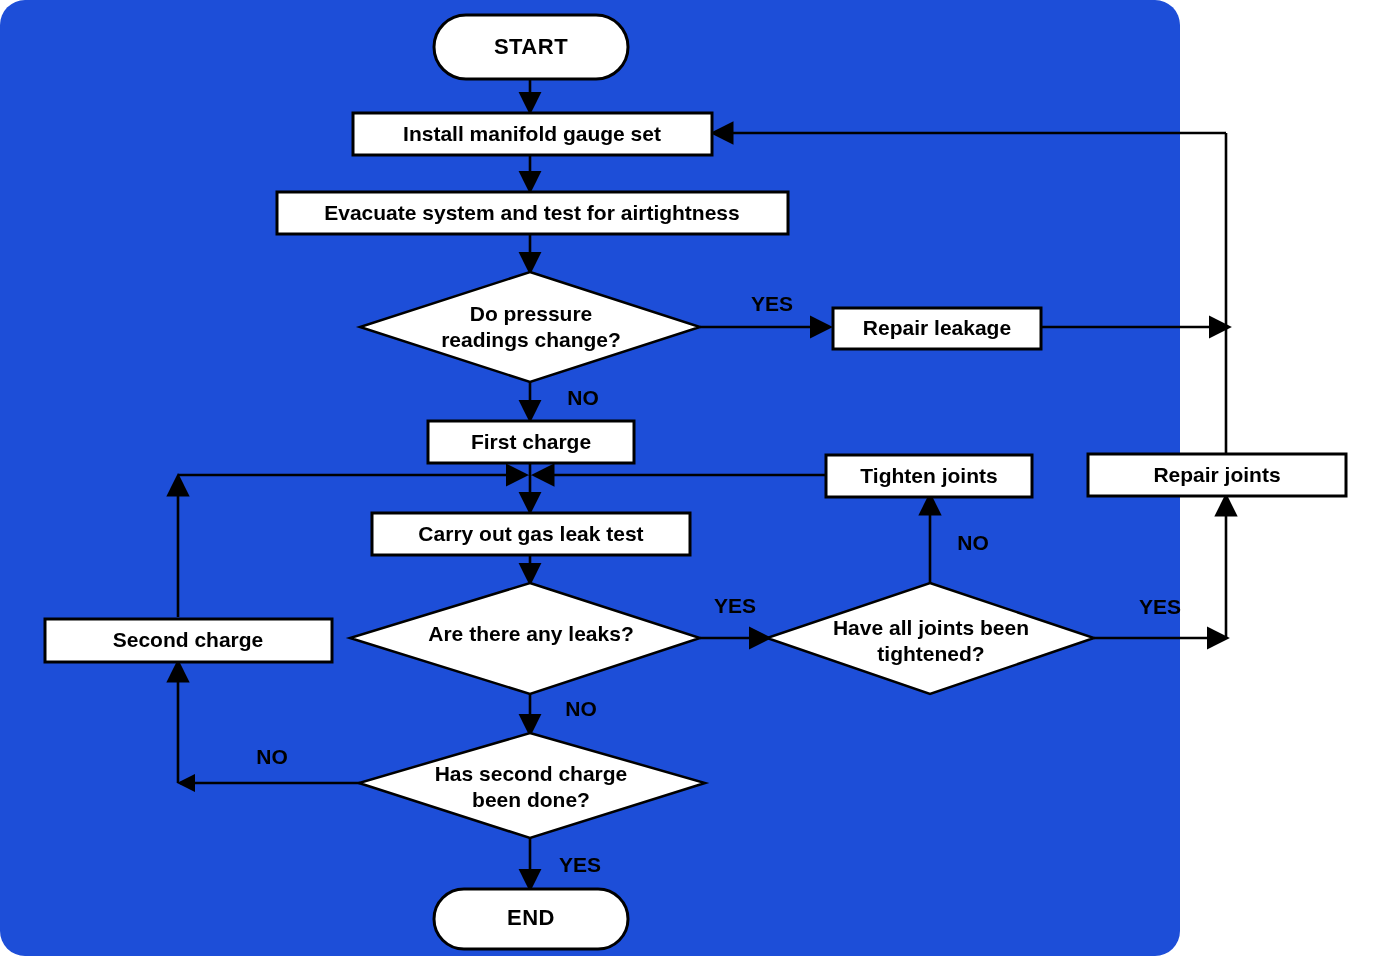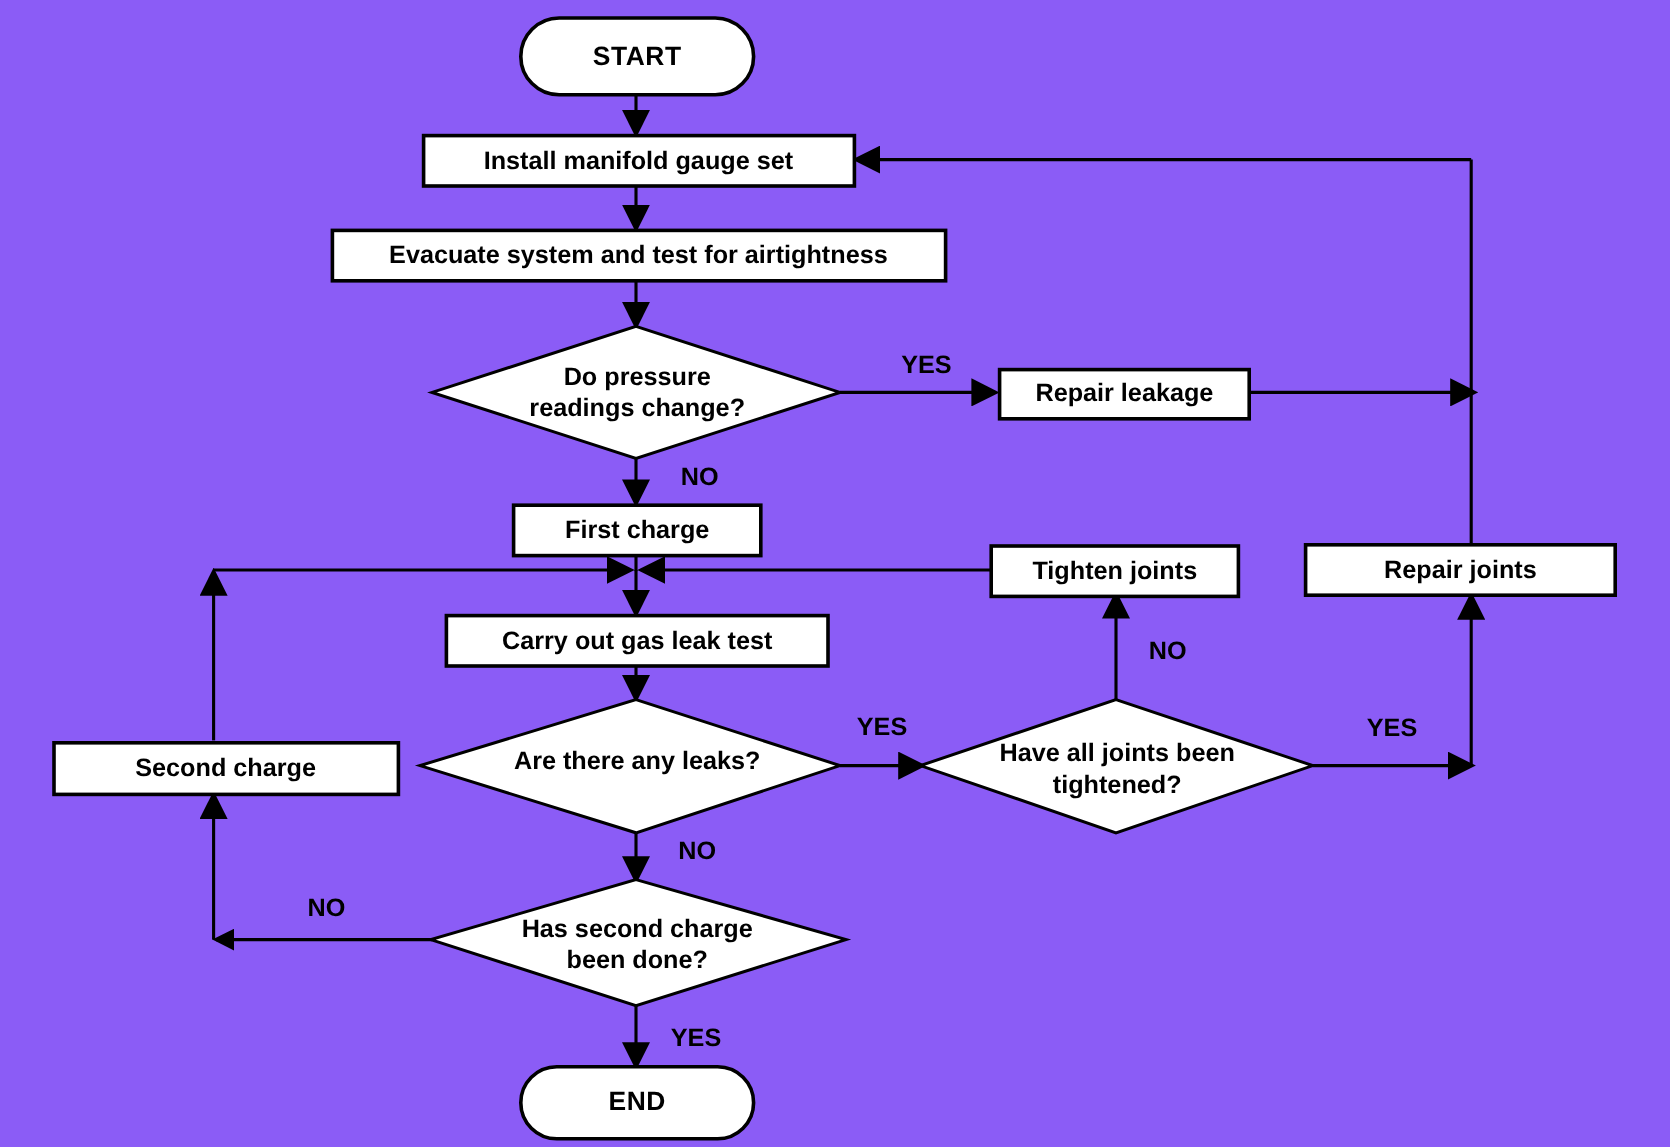--- a/index.html
+++ b/index.html
@@ -2,24 +2,25 @@
 <html><head>
 <meta charset="utf-8">
 <style>
   html, body {
     margin: 0;
     padding: 0;
     background: #ffffff;
   }
   #flowchart-root {
     position: relative;
-    width: 1392px;
+    width: 1180px;
     height: 956px;
-    background: #8b5cf6;
-    font-family: "Liberation Sans", sans-serif;
+    background: #1d4ed8;
+    font-family: "Liberation Sans", sans-serif;
+    border-radius: 25px;
   }
   svg#chart-svg {
     display: block;
     width: 1392px;
     height: 956px;
   }
   .shape-stroke {
     fill: #ffffff;
     stroke: #000000;
     stroke-width: 3;

